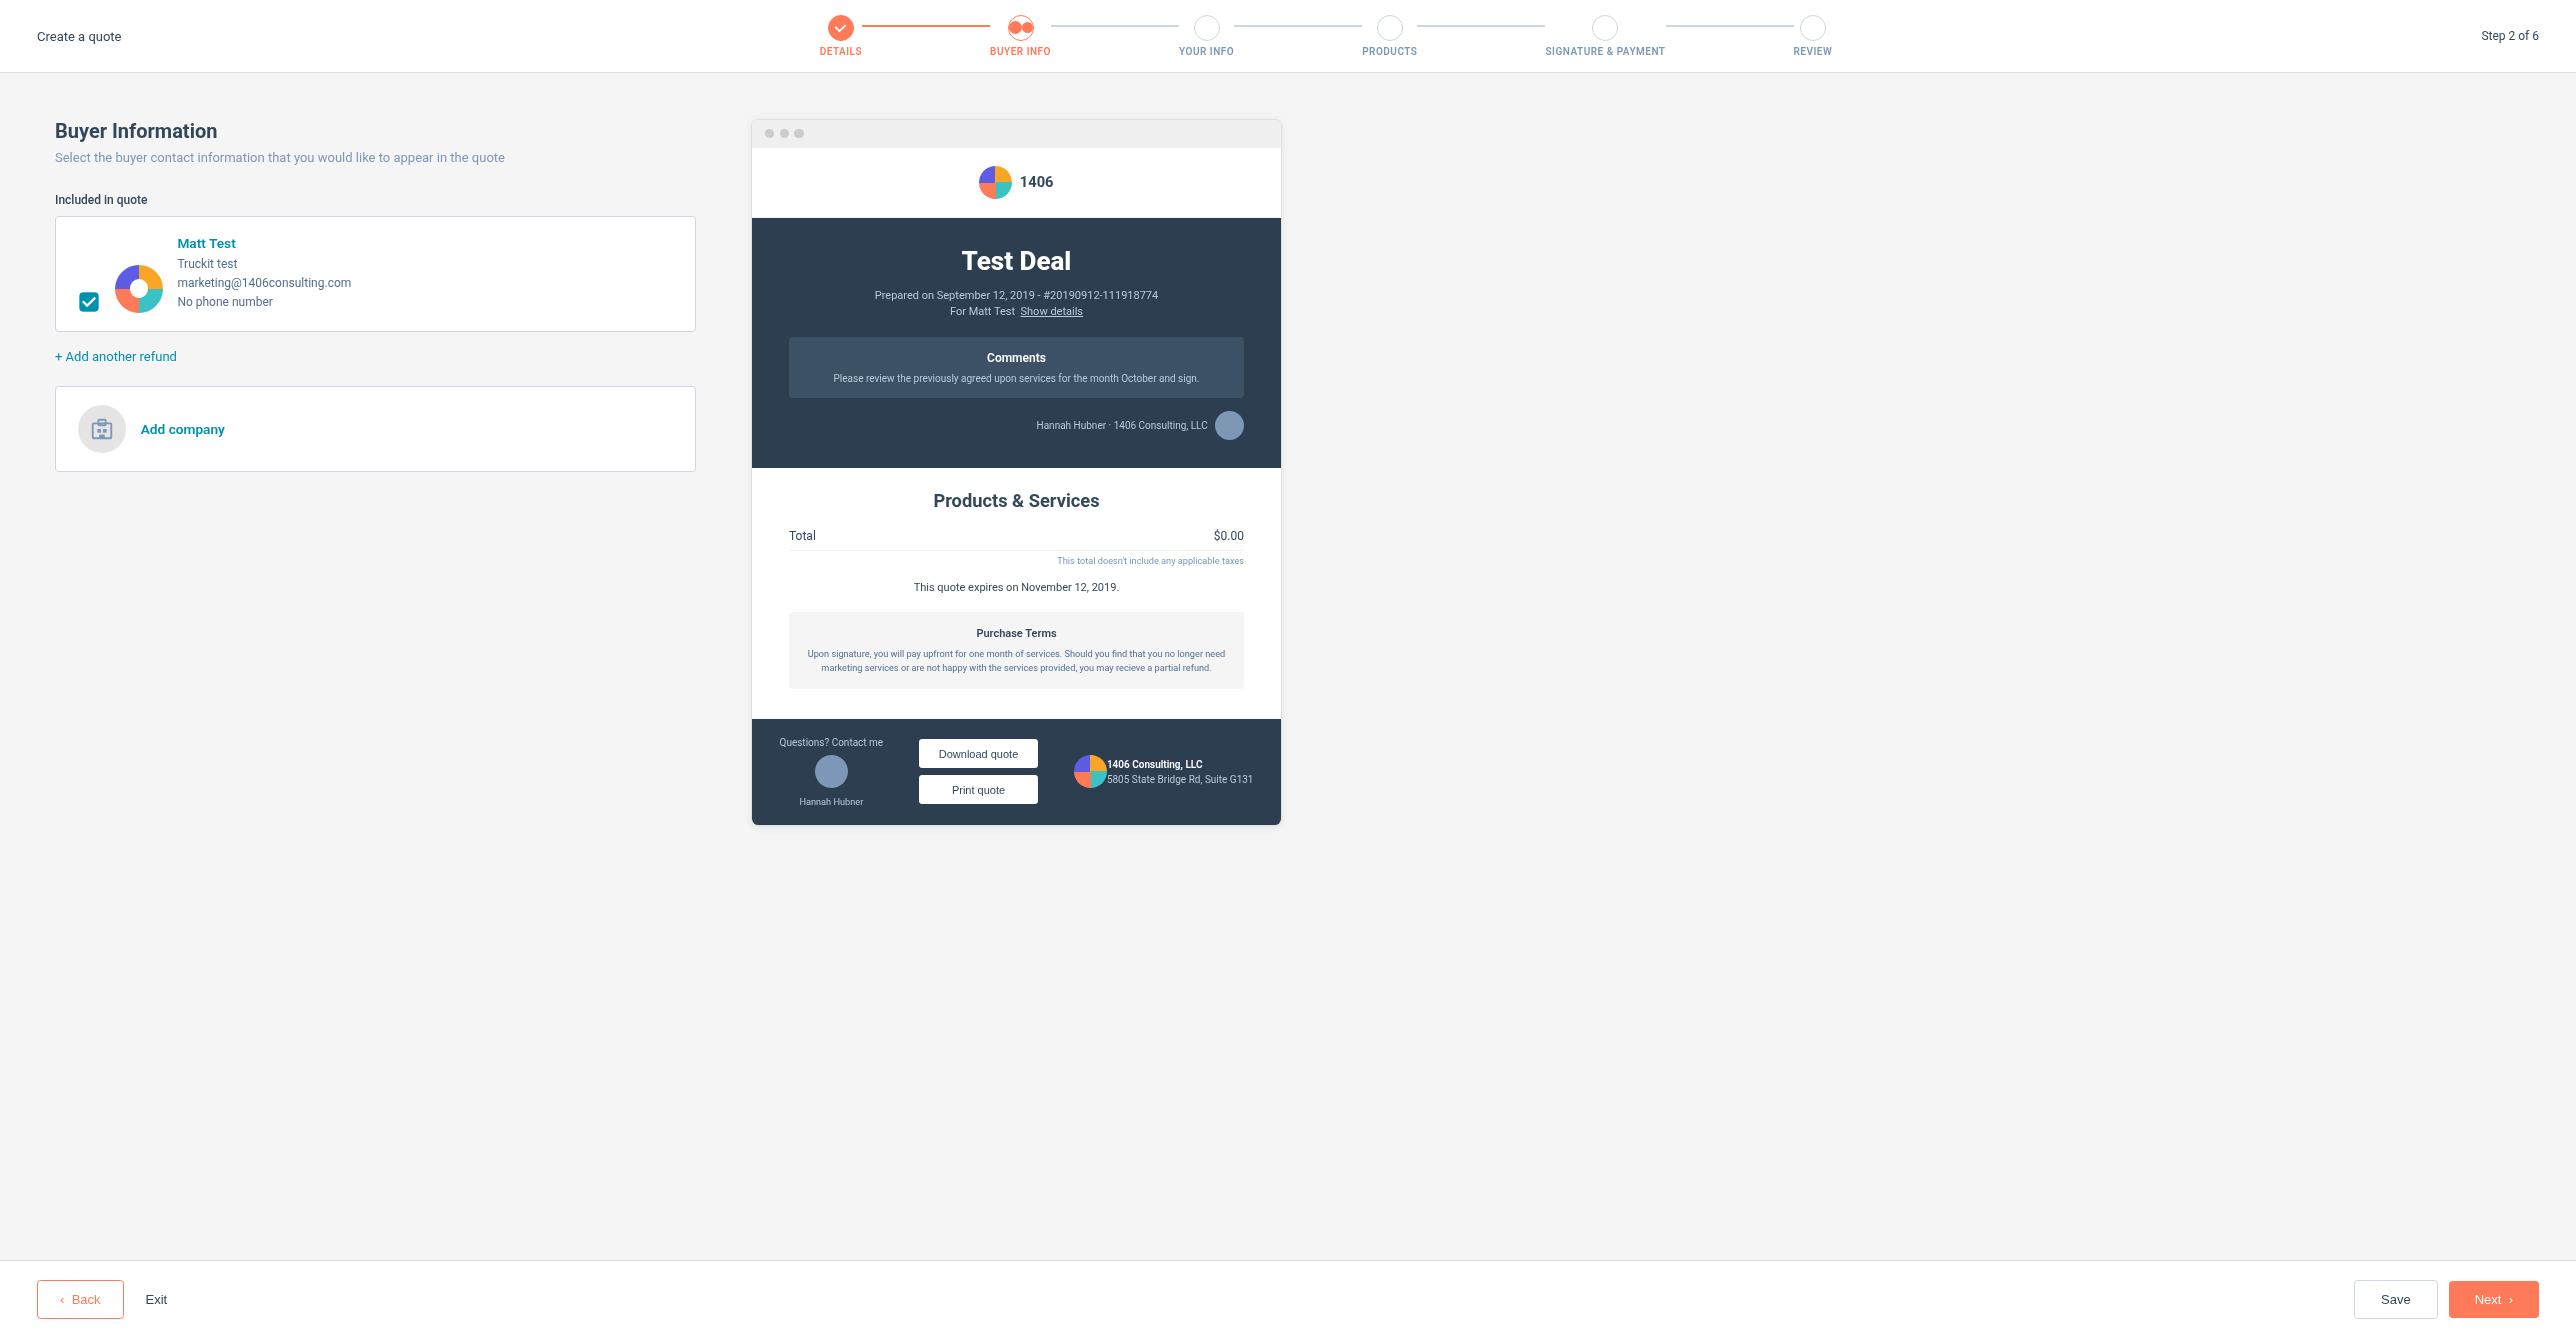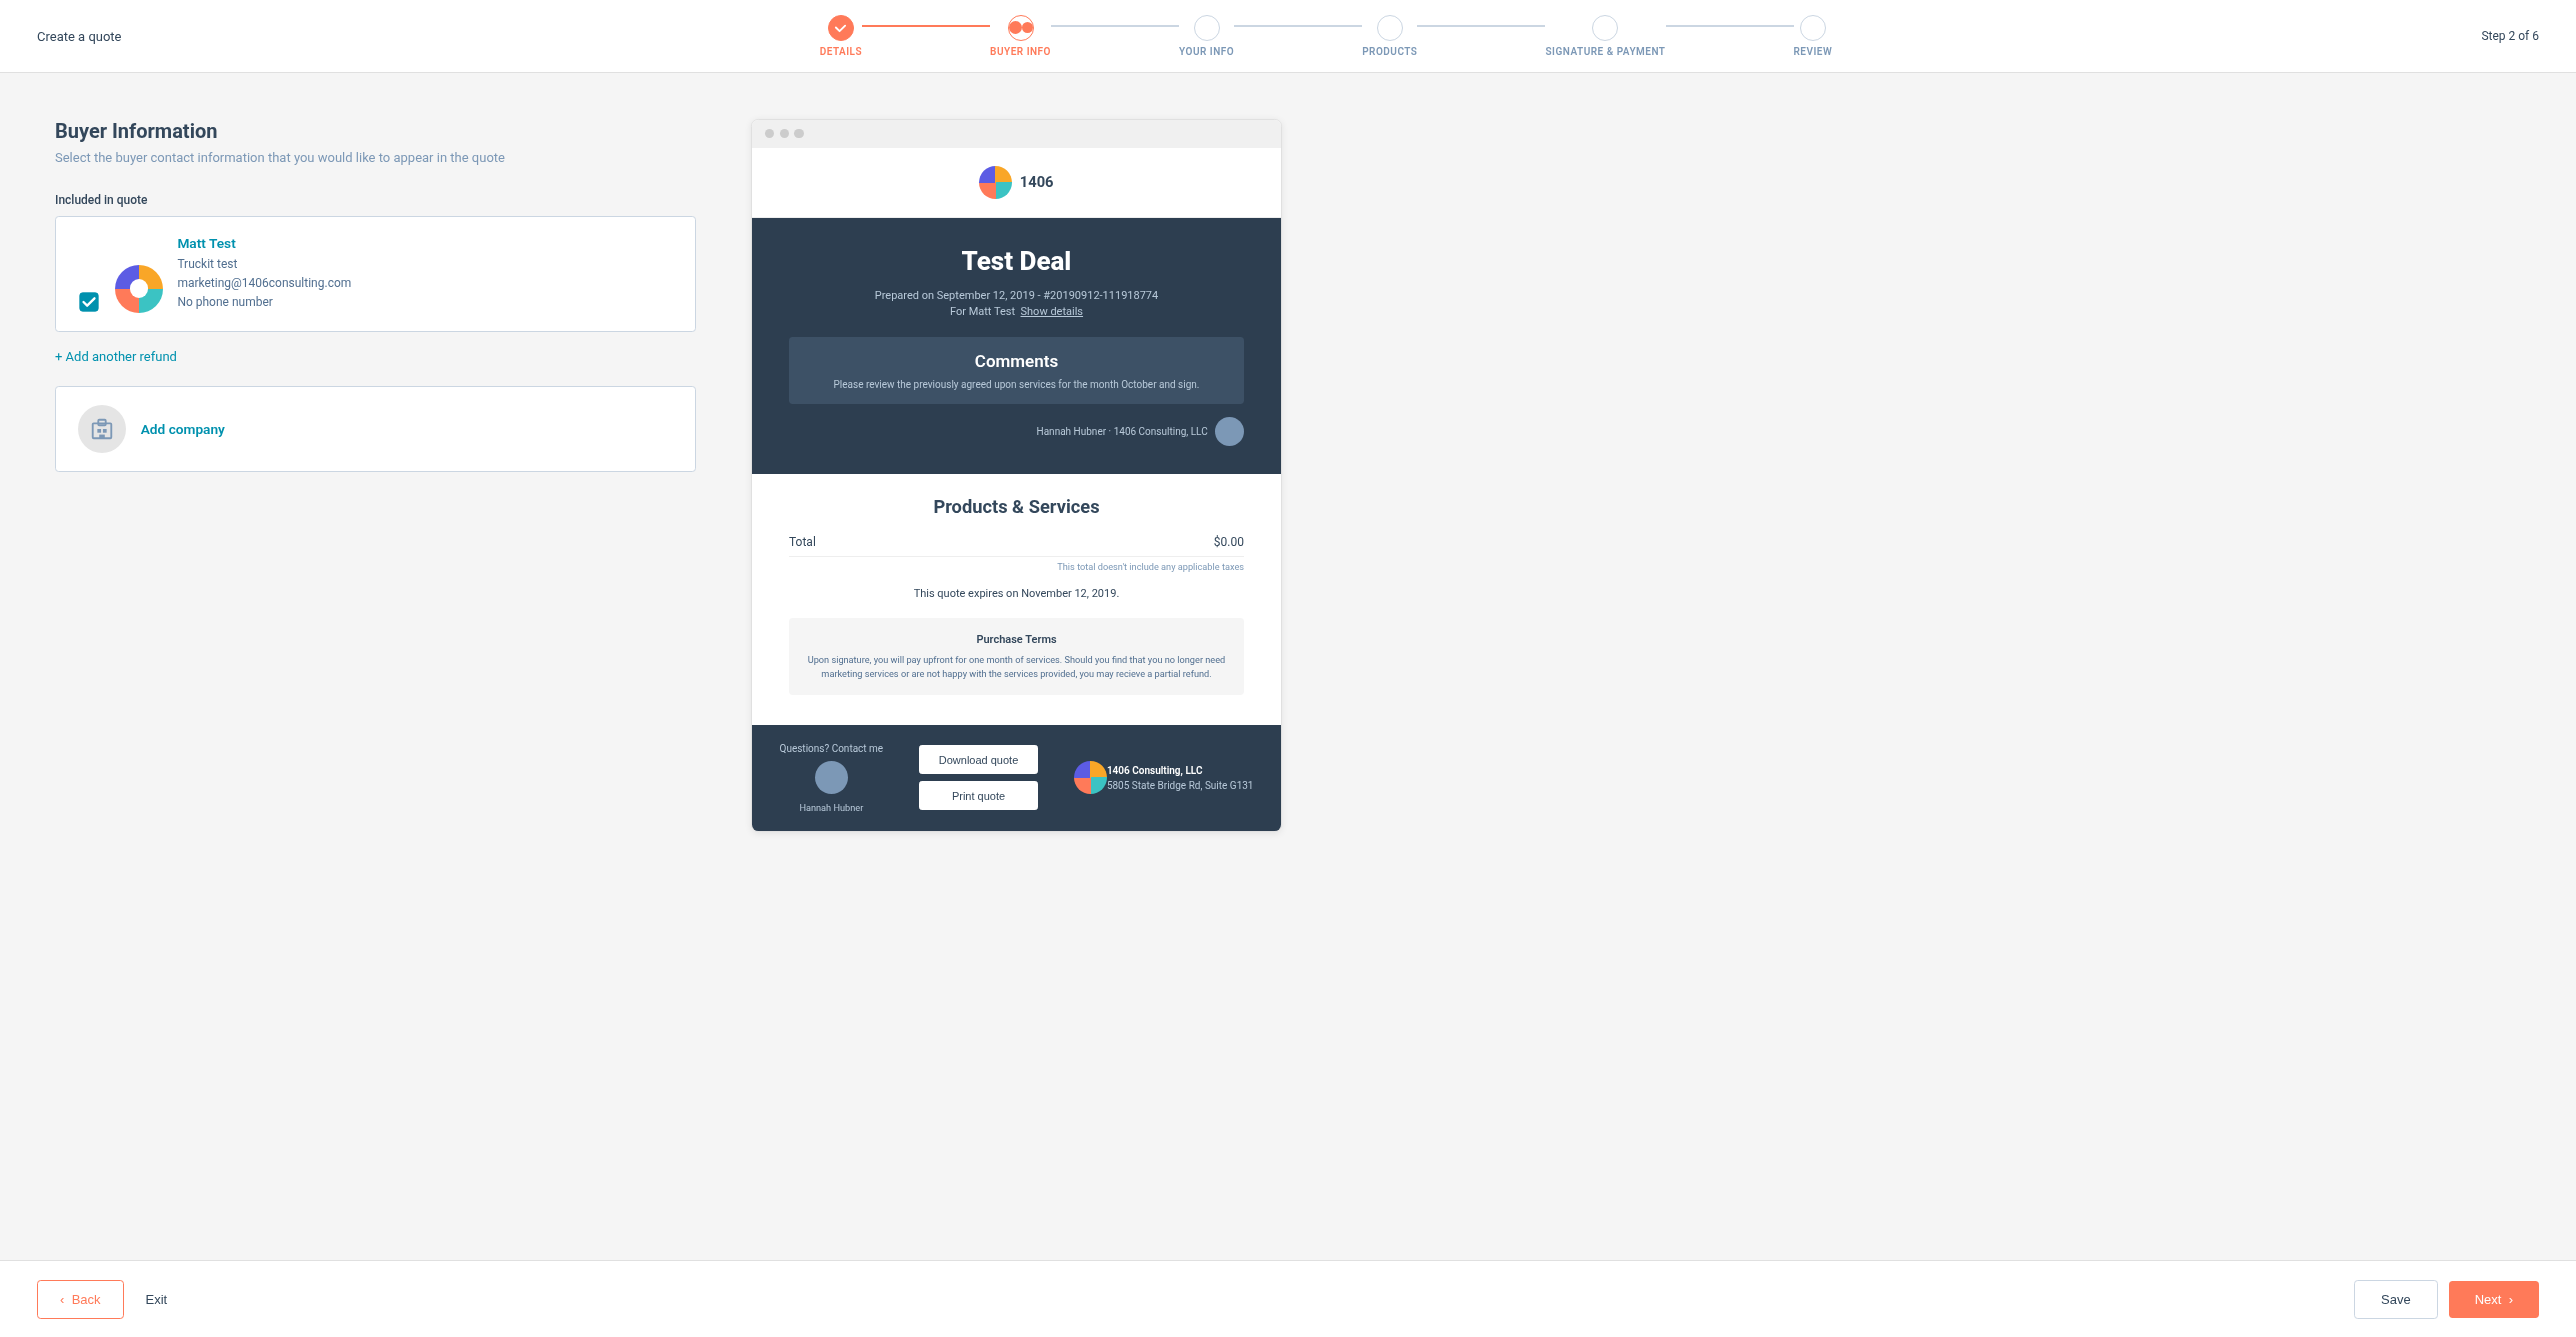--- a/index.html
+++ b/index.html
@@ -273,21 +273,21 @@
     }
     .quote-meta a { color: #b8c9d9; text-decoration: underline; }
     .quote-comments-box {
       background: #3d5166;
       border-radius: 3.7px;
       padding: 14.7px 18.3px;
       margin-top: 18.3px;
       text-align: left;
     }
     .quote-comments-title {
-      font-size: 17px;
+      font-size: 12px;
       color: #fff;
       font-weight: 600;
       margin-bottom: 7.3px;
       text-align: center;
     }
     .quote-comments-text {
       font-size: 10px;
       color: #b8c9d9;
       text-align: center;
     }

